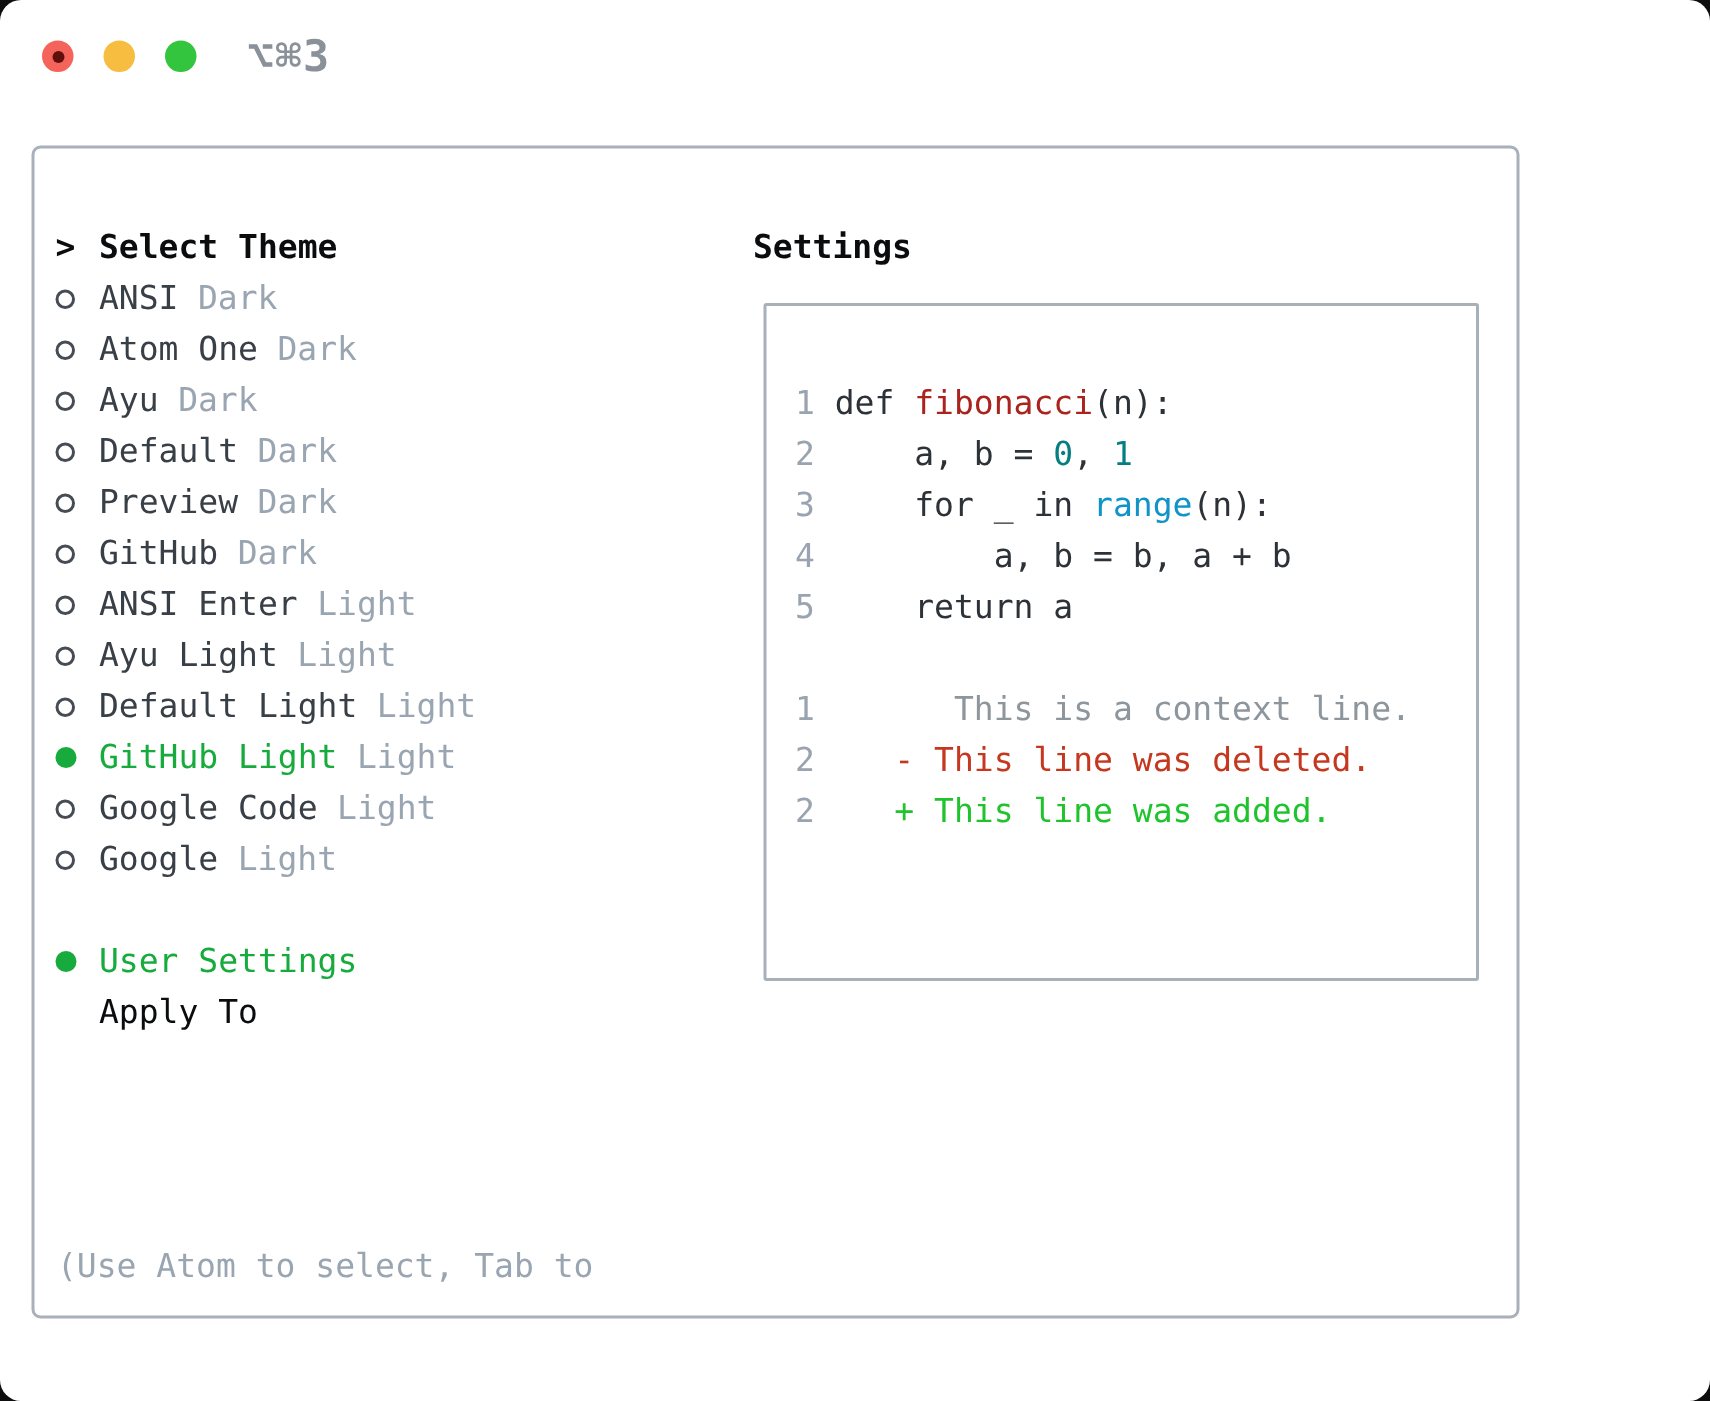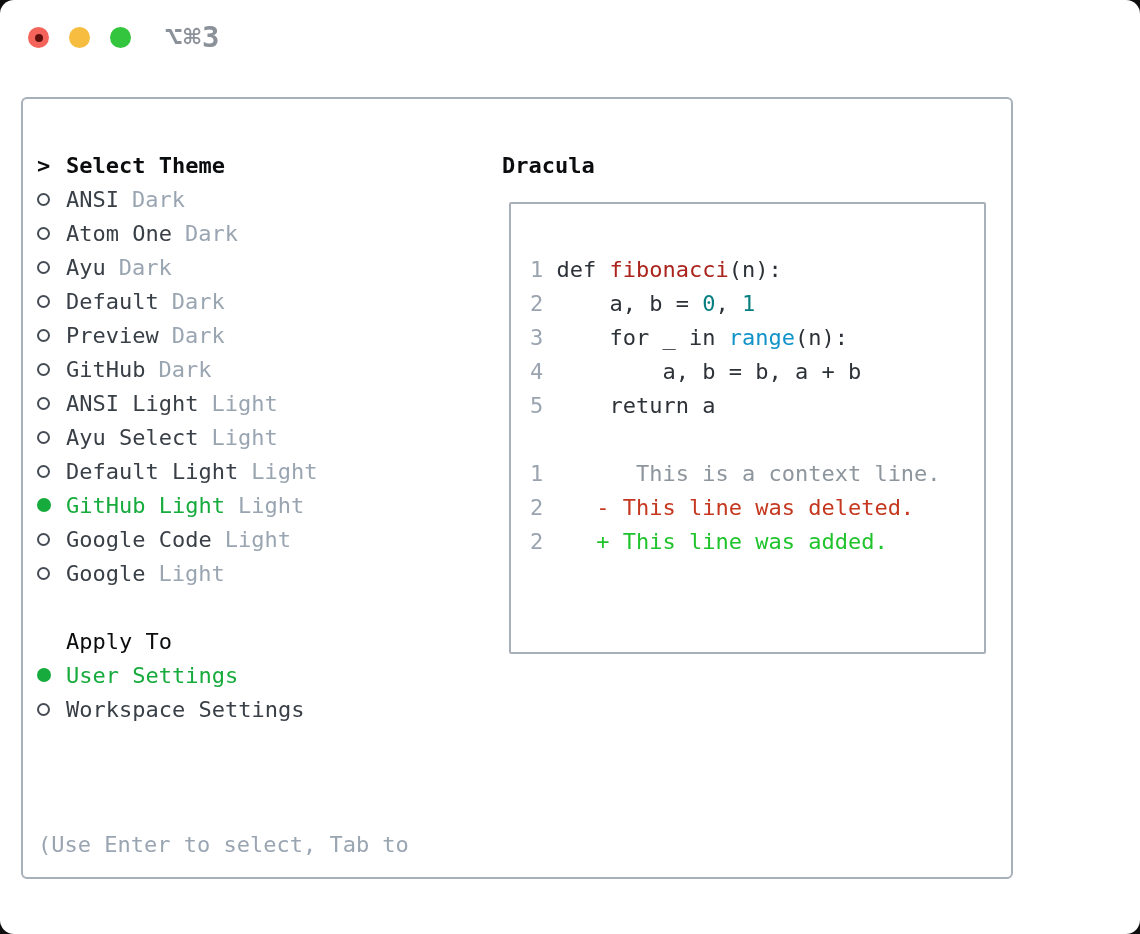--- a/index.html
+++ b/index.html
@@ -111,28 +111,28 @@
             <span class="marker">
               <span class="ring"></span>
             </span>
             <span class="name">GitHub</span>
             <span class="variant">Dark</span>
           </div>
           <div class="row">
             <span class="marker">
               <span class="ring"></span>
             </span>
-            <span class="name">ANSI Light</span>
+            <span class="name">ANSI Enter</span>
             <span class="variant">Light</span>
           </div>
           <div class="row">
             <span class="marker">
               <span class="ring"></span>
             </span>
-            <span class="name">Ayu Select</span>
+            <span class="name">Ayu Light</span>
             <span class="variant">Light</span>
           </div>
           <div class="row">
             <span class="marker">
               <span class="ring"></span>
             </span>
             <span class="name">Default Light</span>
             <span class="variant">Light</span>
           </div>
           <div class="row">
@@ -152,44 +152,38 @@
           <div class="row">
             <span class="marker">
               <span class="ring"></span>
             </span>
             <span class="name">Google</span>
             <span class="variant">Light</span>
           </div>
         </div>
 
       <div class="apply-list" id="apply-list">
-          <div class="row hdr2">
-            <span class="marker"></span>
-            <span class="name">Apply To</span>
-          </div>
           <div class="row">
             <span class="marker">
               <span class="dot-sel"></span>
             </span>
             <span class="name sel">User Settings</span>
           </div>
-          <div class="row">
-            <span class="marker">
-              <span class="ring"></span>
-            </span>
-            <span class="name">Workspace Settings</span>
+          <div class="row hdr2">
+            <span class="marker"></span>
+            <span class="name">Apply To</span>
           </div>
         </div>
 
       <div class="hint">
-        <div>(Use Enter to select, Tab to</div>
+        <div>(Use Atom to select, Tab to</div>
         <div>change focus)</div>
       </div>
 
-      <div class="preview-label">Dracula</div>
+      <div class="preview-label">Settings</div>
 
       <div class="preview-box">
         <div class="code" id="preview-code"><div class="code-line"><span class="lineno">1</span> <span class="tk-plain">def </span><span class="tk-fn">fibonacci</span><span class="tk-plain">(n):</span></div><div class="code-line"><span class="lineno">2</span> <span class="tk-plain">    a, b = </span><span class="tk-num">0</span><span class="tk-plain">, </span><span class="tk-num">1</span></div><div class="code-line"><span class="lineno">3</span> <span class="tk-plain">    for _ in </span><span class="tk-builtin">range</span><span class="tk-plain">(n):</span></div><div class="code-line"><span class="lineno">4</span> <span class="tk-plain">        a, b = b, a + b</span></div><div class="code-line"><span class="lineno">5</span> <span class="tk-plain">    return a</span></div><div class="code-line"><span class="lineno"></span></div><div class="code-line"><span class="lineno">1</span> <span class="tk-ctx">      This is a context line.</span></div><div class="code-line"><span class="lineno">2</span> <span class="tk-del">   - This line was deleted.</span></div><div class="code-line"><span class="lineno">2</span> <span class="tk-add">   + This line was added.</span></div></div>
       </div>
 
     </div>
   </div>
 </div>
 
 </body></html>

